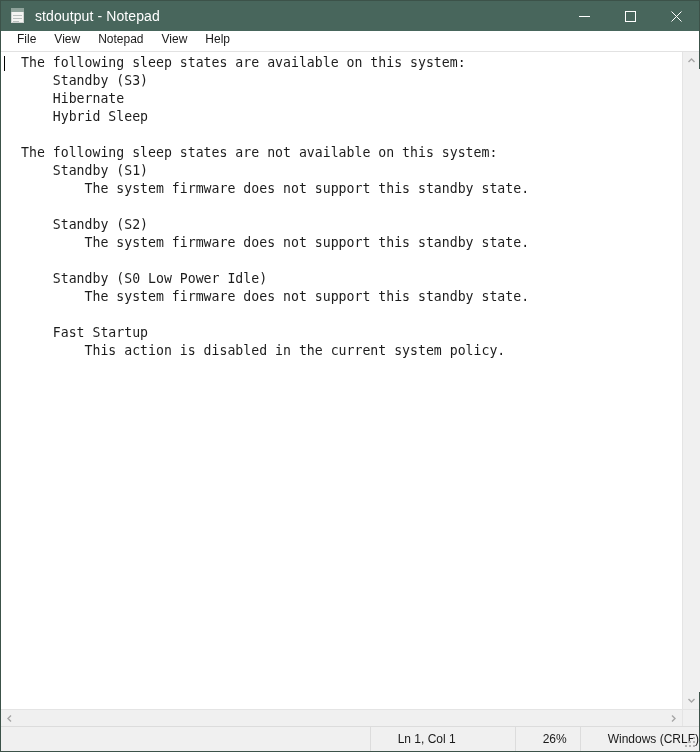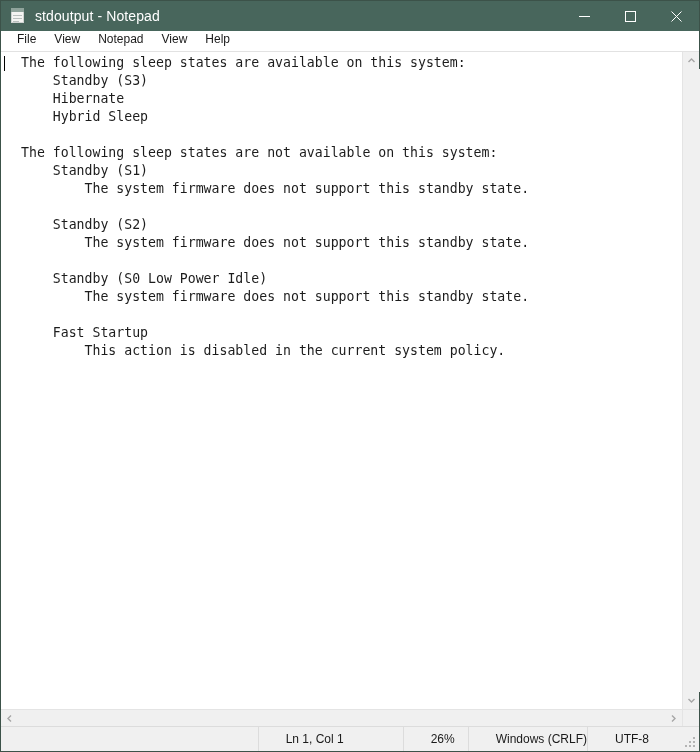--- a/index.html
+++ b/index.html
@@ -274,21 +274,20 @@
       </div>
     </div>
     <div class="corner-box"></div>
   </div>
 
   <div class="statusbar">
     <div class="status-spacer"></div>
     <div class="status-cell cell-ln">Ln 1, Col 1</div>
     <div class="status-cell cell-zoom">26%</div>
     <div class="status-cell cell-eol">Windows (CRLF)</div>
-    <div class="status-cell cell-enc">UTF-8</div>
     <div class="grip">
       <i style="left:8px; top:0px;"></i>
       <i style="left:4px; top:4px;"></i>
       <i style="left:8px; top:4px;"></i>
       <i style="left:0px; top:8px;"></i>
       <i style="left:4px; top:8px;"></i>
       <i style="left:8px; top:8px;"></i>
     </div>
   </div>
 

